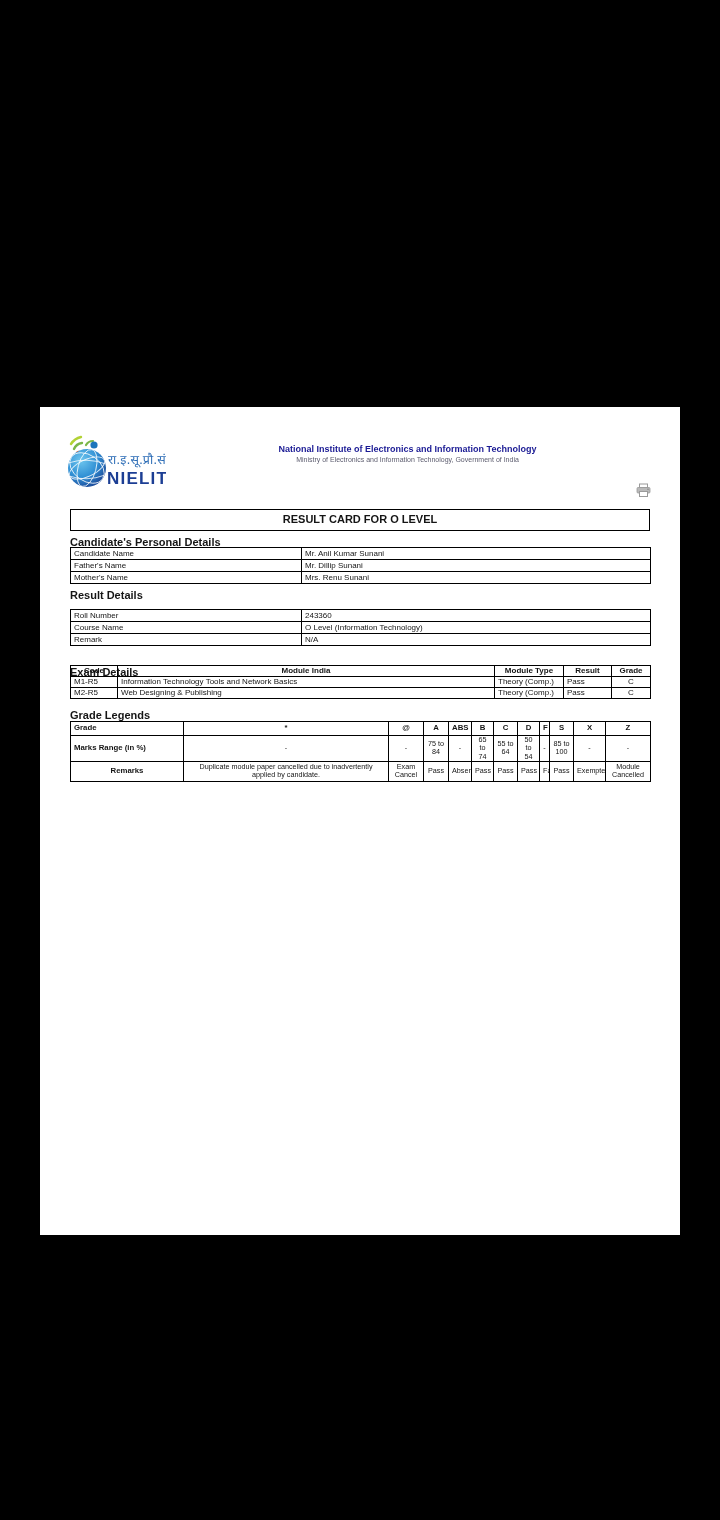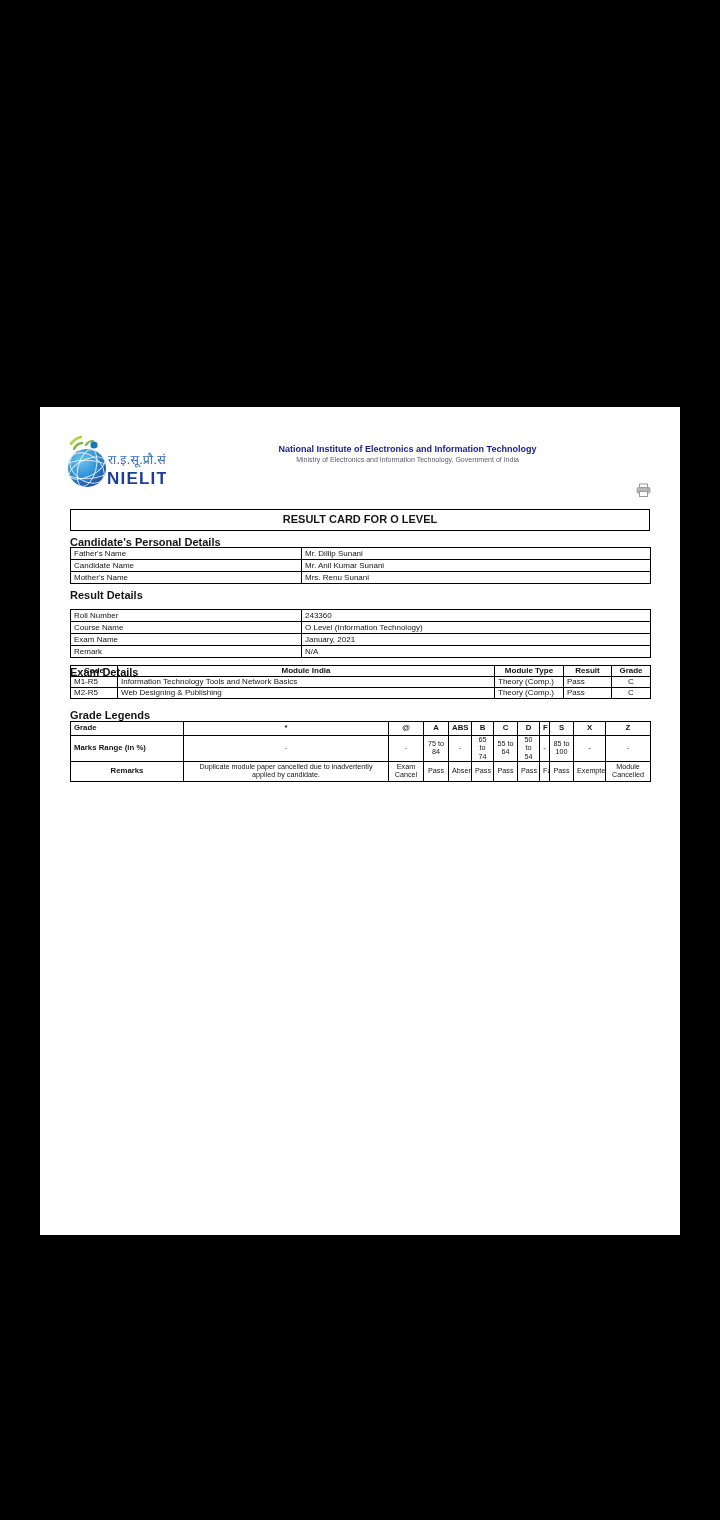--- a/index.html
+++ b/index.html
@@ -102,26 +102,26 @@
   <div class="title-box">RESULT CARD FOR O LEVEL</div>
 
   <div class="sec-head h-personal">Candidate's Personal Details</div>
   <table class="t-personal">
     <colgroup>
         <col style="width:231px">
         <col style="width:349px">
       </colgroup>
     <tbody>
         <tr>
+      <td>Candidate Name</td>
+      <td>Mr. Anil Kumar Sunani</td>
+    </tr>
+    <tr>
       <td>Father's Name</td>
       <td>Mr. Dillip Sunani</td>
-    </tr>
-    <tr>
-      <td>Candidate Name</td>
-      <td>Mr. Anil Kumar Sunani</td>
     </tr>
     <tr>
       <td>Mother's Name</td>
       <td>Mrs. Renu Sunani</td>
     </tr>
   </tbody>
     </table>
 
   <div class="sec-head h-result">Result Details</div>
   <table class="t-result">
@@ -130,24 +130,20 @@
         <col style="width:349px">
       </colgroup>
     <tbody>
         <tr>
       <td>Roll Number</td>
       <td>243360</td>
     </tr>
     <tr>
       <td>Course Name</td>
       <td>O Level (Information Technology)</td>
-    </tr>
-    <tr>
-      <td>Exam Name</td>
-      <td>January, 2021</td>
     </tr>
     <tr>
       <td>Remark</td>
       <td>N/A</td>
     </tr>
   </tbody>
     </table>
 
   <div class="sec-head h-exam">Exam Details</div>
   <table class="t-exam">

